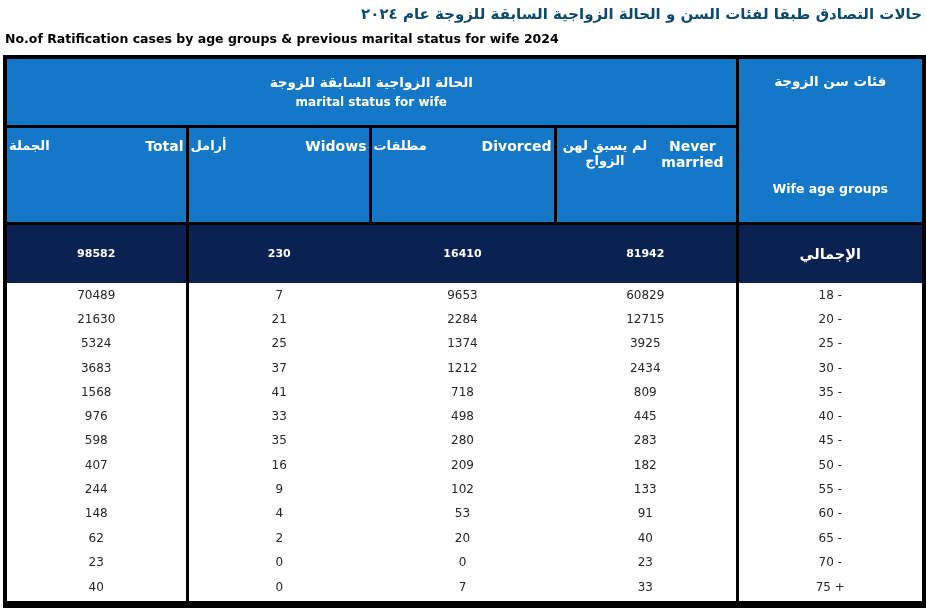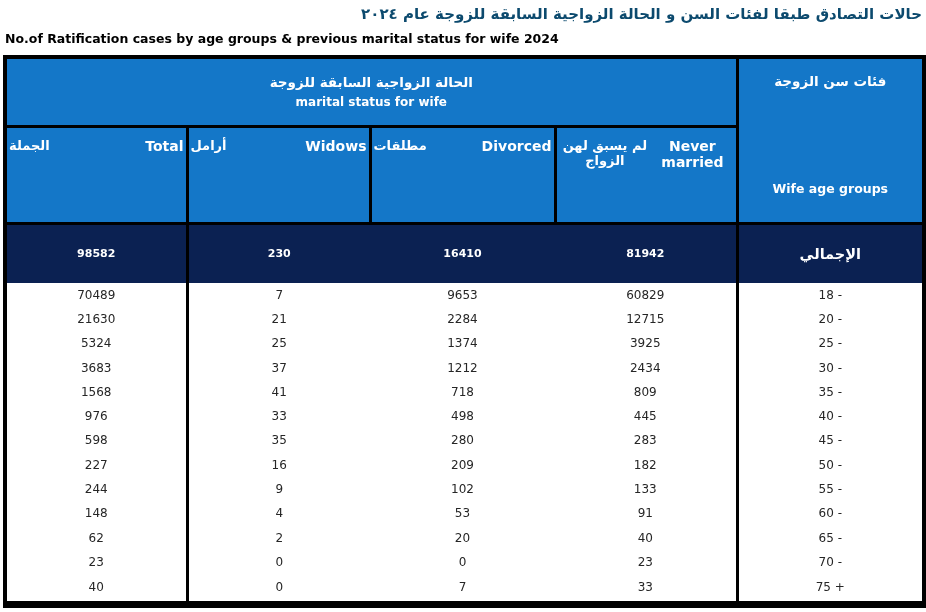--- a/index.html
+++ b/index.html
@@ -167,21 +167,21 @@
     <td>40 -</td>
   </tr>
       <tr>
     <td class="b-r">598</td>
     <td>35</td>
     <td>280</td>
     <td class="b-r">283</td>
     <td>45 -</td>
   </tr>
       <tr>
-    <td class="b-r">227</td>
+    <td class="b-r">407</td>
     <td>16</td>
     <td>209</td>
     <td class="b-r">182</td>
     <td>50 -</td>
   </tr>
       <tr>
     <td class="b-r">244</td>
     <td>9</td>
     <td>102</td>
     <td class="b-r">133</td>

